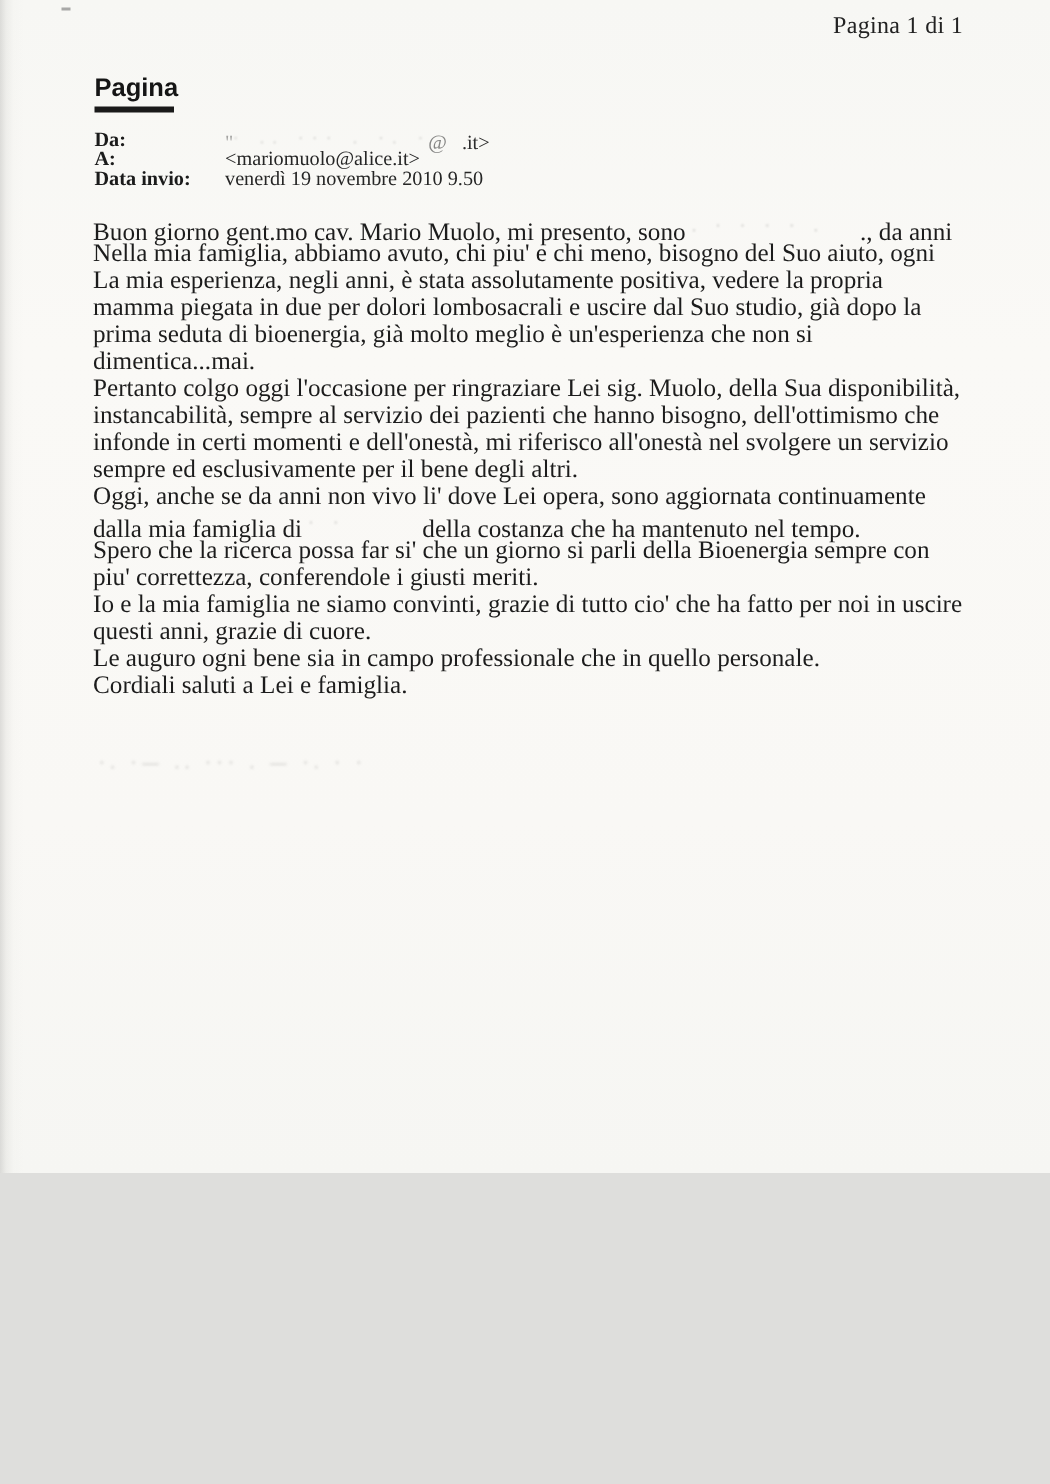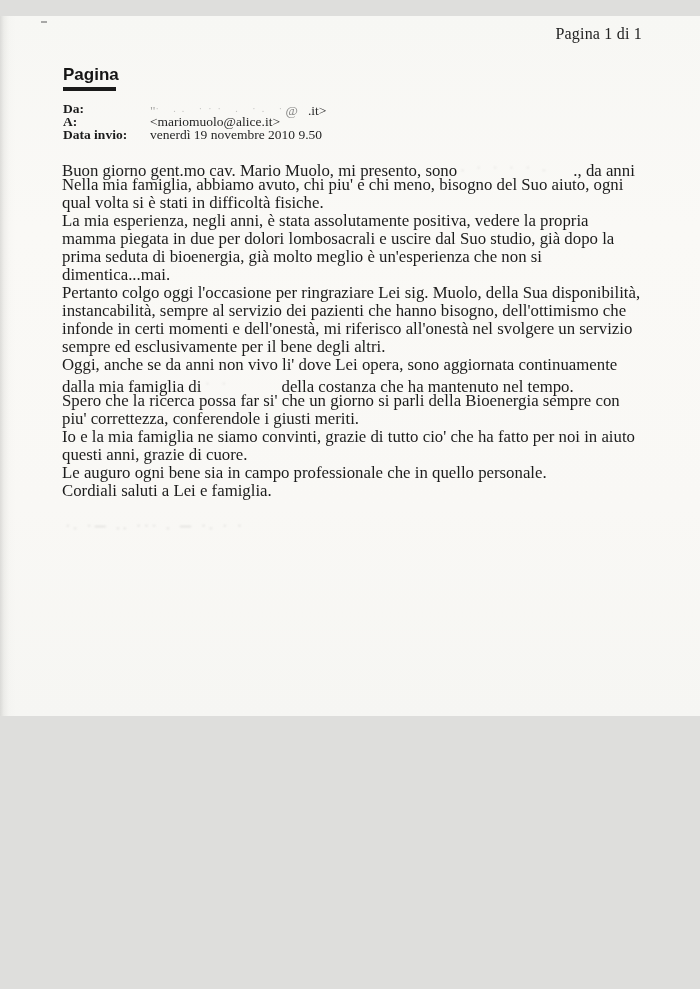--- a/index.html
+++ b/index.html
@@ -1,18 +1,18 @@
 <!DOCTYPE html>
 <html><head>
 <meta charset="utf-8">
 <style>
   html,body{margin:0;padding:0;}
   body{width:700px;height:989px;overflow:hidden;background:#dededc;}
   .page{
-    position:absolute;left:0;top:16px;width:700px;height:700px;overflow:hidden;
+    position:absolute;left:0;top:0;width:700px;height:782px;overflow:hidden;
     background:
       linear-gradient(90deg, rgba(120,120,118,0.22) 0px, rgba(190,190,186,0.18) 4px, rgba(230,230,226,0.10) 9px, rgba(0,0,0,0) 16px),
       linear-gradient(180deg, #f7f7f4 0%, #faf9f6 30%, #f9f8f5 70%, #f6f6f3 100%);
     font-family:"Liberation Serif", serif;
     color:#1d1d1d;
   }
   .page-number{
     position:absolute;top:9px;right:58px;
     font-size:16px;letter-spacing:0.2px;color:#222;
   }
@@ -79,34 +79,33 @@
     </div>
     <div class="hrow">
       <span class="hlabel">Data invio:</span>
       <span class="hvalue">venerdì 19 novembre 2010 9.50</span>
     </div>
   </div>
 
   <div class="email-body" id="email-body">
       <div class="body-line"><span>Buon giorno gent.mo cav. Mario Muolo, mi presento, sono </span><span class="redacted" style="width: 112px;">. ·  · ·   ·  .</span><span>., da anni</span></div>
       <div class="body-line">Nella mia famiglia, abbiamo avuto, chi piu' e chi meno, bisogno del Suo aiuto, ogni</div>
-      <div class="body-line">qual volta si è stati in difficoltà fisiche.</div>
       <div class="body-line">La mia esperienza, negli anni, è stata assolutamente positiva, vedere la propria</div>
       <div class="body-line">mamma piegata in due per dolori lombosacrali e uscire dal Suo studio, già dopo la</div>
       <div class="body-line">prima seduta di bioenergia, già molto meglio è un'esperienza che non si</div>
       <div class="body-line">dimentica...mai.</div>
       <div class="body-line">Pertanto colgo oggi l'occasione per ringraziare Lei sig. Muolo, della Sua disponibilità,</div>
       <div class="body-line">instancabilità, sempre al servizio dei pazienti che hanno bisogno, dell'ottimismo che</div>
       <div class="body-line">infonde in certi momenti e dell'onestà, mi riferisco all'onestà nel svolgere un servizio</div>
       <div class="body-line">sempre ed esclusivamente per il bene degli altri.</div>
       <div class="body-line">Oggi, anche se da anni non vivo li' dove Lei opera, sono aggiornata continuamente</div>
       <div class="body-line"><span>dalla mia famiglia di </span><span class="redacted" style="width: 76px;">·   ·</span><span>della costanza che ha mantenuto nel tempo.</span></div>
       <div class="body-line">Spero che la ricerca possa far si' che un giorno si parli della Bioenergia sempre con</div>
       <div class="body-line">piu' correttezza, conferendole i giusti meriti.</div>
-      <div class="body-line">Io e la mia famiglia ne siamo convinti, grazie di tutto cio' che ha fatto per noi in aiuto</div>
+      <div class="body-line">Io e la mia famiglia ne siamo convinti, grazie di tutto cio' che ha fatto per noi in uscire</div>
       <div class="body-line">questi anni, grazie di cuore.</div>
       <div class="body-line">Le auguro ogni bene sia in campo professionale che in quello personale.</div>
       <div class="body-line">Cordiali saluti a Lei e famiglia.</div>
     </div>
 
   <div class="redacted-signature">·. ·— .. ··· .  — ·. · ·</div>
 
   <div class="footer-date">06/12/2010</div>
 
   <div class="scan-speck" style="left:41px;top:5px;width:6px;height:2px;"></div>

